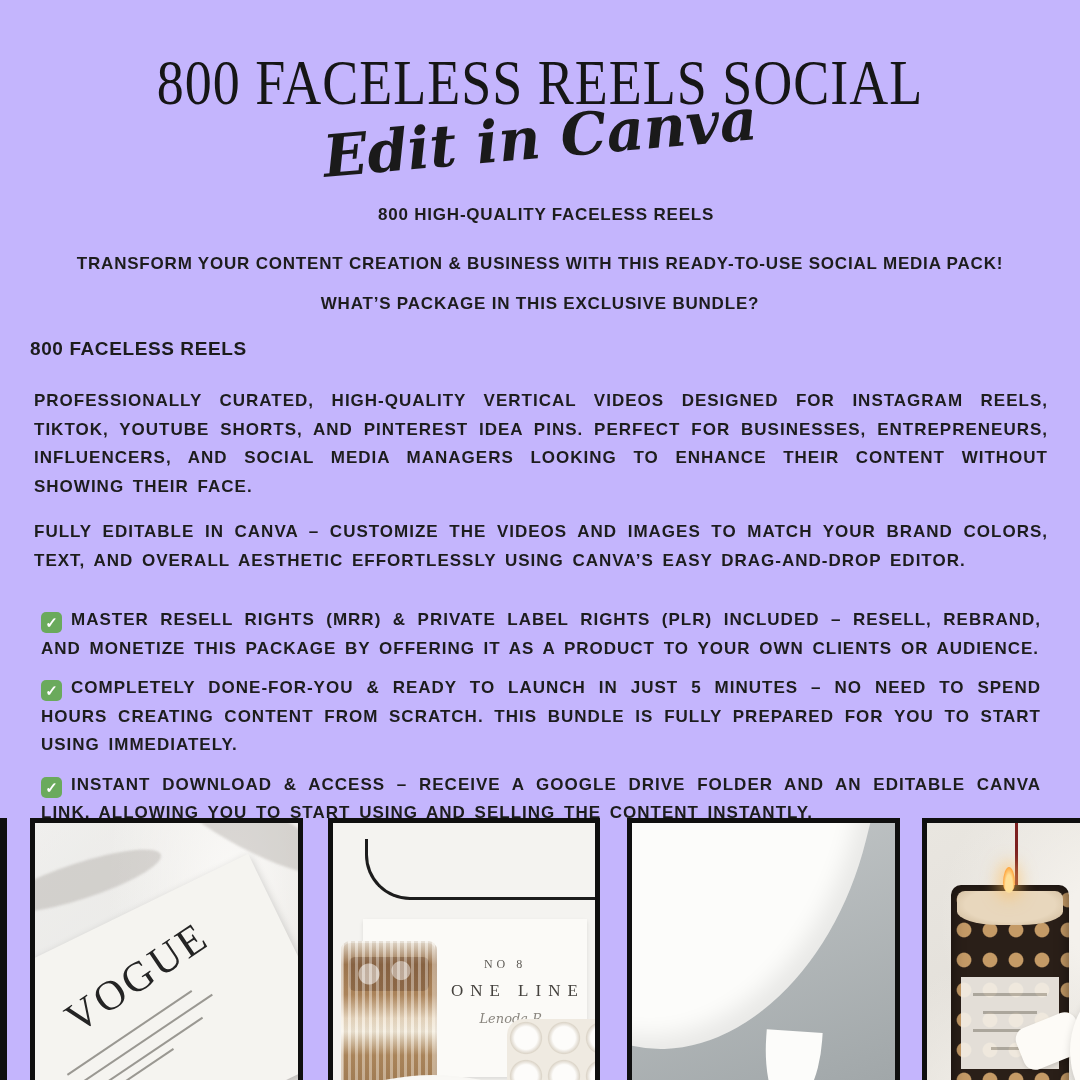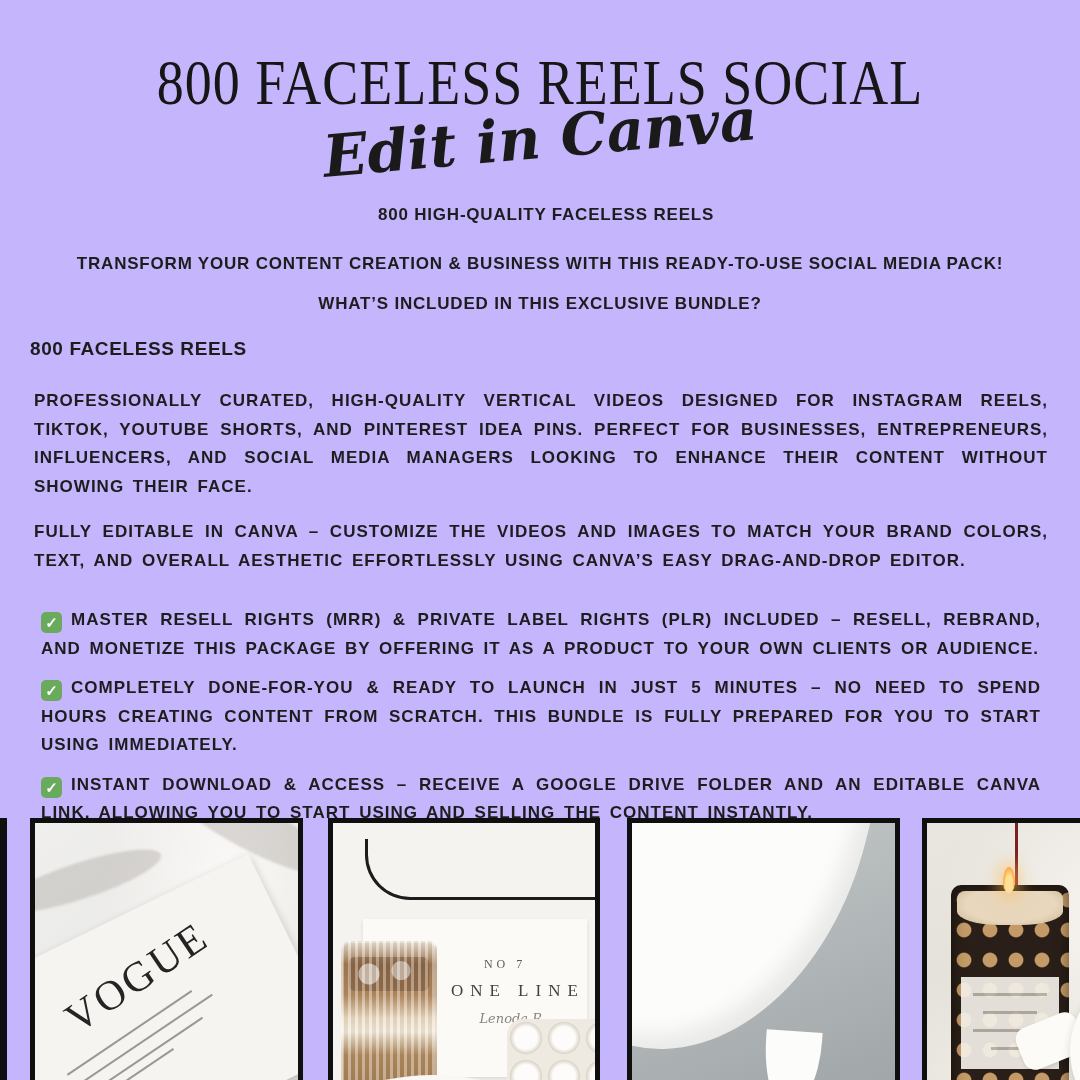--- a/index.html
+++ b/index.html
@@ -116,21 +116,21 @@
 </head>
 <body>
 
 <div class="canvas">
 
   <div class="title">800 FACELESS REELS SOCIAL</div>
   <div class="script">Edit in Canva</div>
 
   <div class="centerline cl1">800 HIGH-QUALITY FACELESS REELS</div>
   <div class="centerline cl2">TRANSFORM YOUR CONTENT CREATION &amp; BUSINESS WITH THIS READY-TO-USE SOCIAL MEDIA PACK!</div>
-  <div class="centerline cl3">WHAT’S INCLUDED IN THIS EXCLUSIVE BUNDLE?</div>
+  <div class="centerline cl3">WHAT’S PACKAGE IN THIS EXCLUSIVE BUNDLE?</div>
 
   <div class="lefthead">800 FACELESS REELS</div>
   <p class="para para1">PROFESSIONALLY CURATED, HIGH-QUALITY VERTICAL VIDEOS DESIGNED FOR INSTAGRAM REELS, TIKTOK, YOUTUBE SHORTS, AND PINTEREST IDEA PINS. PERFECT FOR BUSINESSES, ENTREPRENEURS, INFLUENCERS, AND SOCIAL MEDIA MANAGERS LOOKING TO ENHANCE THEIR CONTENT WITHOUT SHOWING THEIR FACE.</p>
   <p class="para para2">FULLY EDITABLE IN CANVA – CUSTOMIZE THE VIDEOS AND IMAGES TO MATCH YOUR BRAND COLORS, TEXT, AND OVERALL AESTHETIC EFFORTLESSLY USING CANVA’S EASY DRAG-AND-DROP EDITOR.</p>
 
   <div class="bullets">
     <p class="bullet"><span class="check">✓</span><span>MASTER RESELL RIGHTS (MRR) &amp; PRIVATE LABEL RIGHTS (PLR) INCLUDED – RESELL, REBRAND, AND MONETIZE THIS PACKAGE BY OFFERING IT AS A PRODUCT TO YOUR OWN CLIENTS OR AUDIENCE.</span></p>
     <p class="bullet"><span class="check">✓</span><span>COMPLETELY DONE-FOR-YOU &amp; READY TO LAUNCH IN JUST 5 MINUTES – NO NEED TO SPEND HOURS CREATING CONTENT FROM SCRATCH. THIS BUNDLE IS FULLY PREPARED FOR YOU TO START USING IMMEDIATELY.</span></p>
     <p class="bullet"><span class="check">✓</span><span>INSTANT DOWNLOAD &amp; ACCESS – RECEIVE A GOOGLE DRIVE FOLDER AND AN EDITABLE CANVA LINK, ALLOWING YOU TO START USING AND SELLING THE CONTENT INSTANTLY.</span></p>
   </div>
@@ -148,21 +148,21 @@
       <div class="magline" style="top:122px;left:62px;width:175px;"></div>
       <div class="magline" style="top:136px;left:78px;width:140px;"></div>
       <div class="magline" style="top:150px;left:58px;width:120px;"></div>
     </div>
 
   </div>
 
   <div class="photo p2">
     <div class="line-art"></div>
     <div class="print-card">
-      <div class="no2">NO 7</div>
+      <div class="no2">NO 8</div>
       <div class="oneline">ONE LINE</div>
       <div class="sig">Lenoda R.</div>
     </div>
     <div class="glass">
       <div class="ice"></div>
     </div>
     <div class="tray"></div>
     <div class="bubble-candle"></div>
 
   </div>

